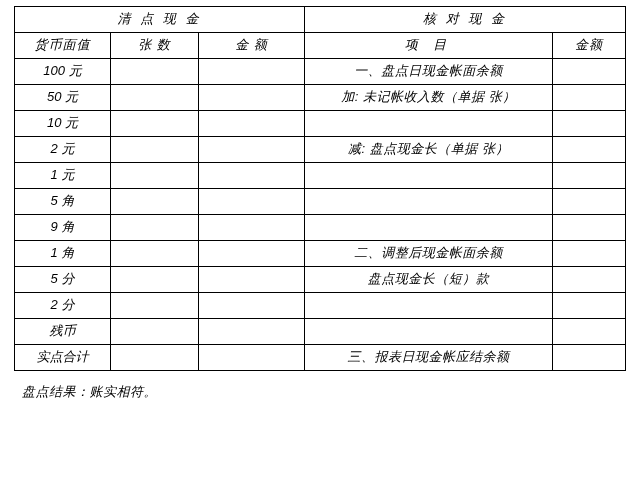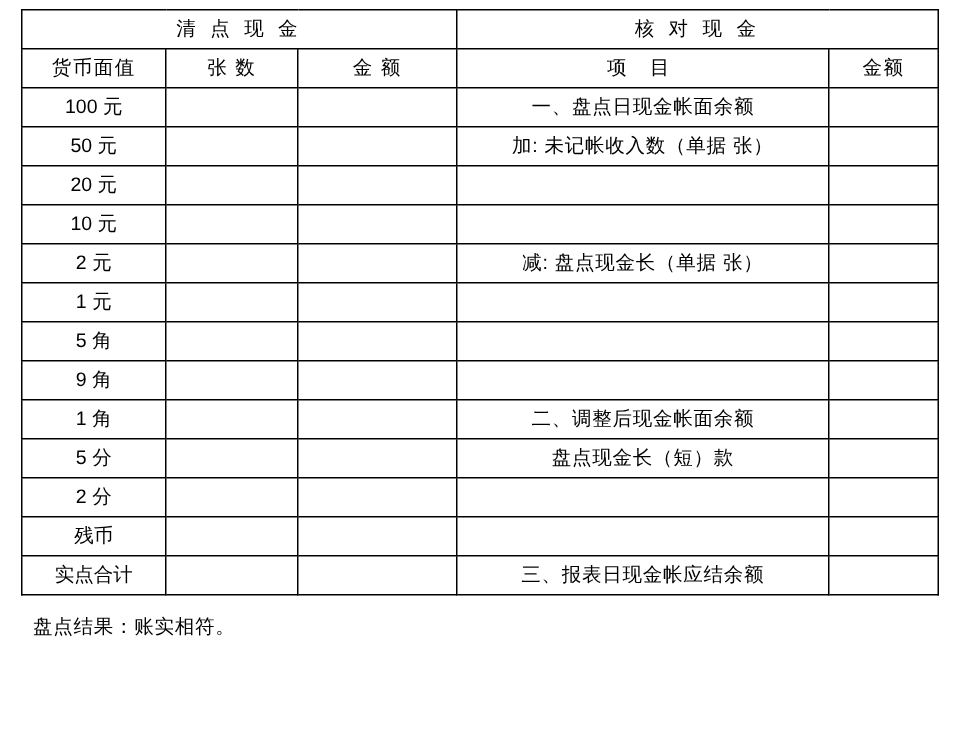--- a/index.html
+++ b/index.html
@@ -13,20 +13,21 @@
     font-family: "Liberation Sans", sans-serif;
     color: #000000;
     overflow: hidden;
   }
   .sheet {
     position: relative;
     width: 639px;
     height: 500px;
     box-sizing: border-box;
     padding: 6px 14px 0 14px;
+    font-style: italic;
   }
   table.cash-table {
     border-collapse: collapse;
     table-layout: fixed;
     width: 611px;
     margin: 0 auto;
   }
   table.cash-table td {
     border: 1px solid #000000;
     height: 25px;
@@ -111,27 +112,20 @@
           <td class="blank"></td>
         </tr>
         <tr>
           <td class="denom">50 元</td>
           <td class="blank"></td>
           <td class="blank"></td>
           <td class="left-pad2">加:  未记帐收入数（单据    张）</td>
           <td class="blank"></td>
         </tr>
         <tr>
-          <td class="denom">20 元</td>
-          <td class="blank"></td>
-          <td class="blank"></td>
-          <td class="left-pad2"></td>
-          <td class="blank"></td>
-        </tr>
-        <tr>
           <td class="denom">10 元</td>
           <td class="blank"></td>
           <td class="blank"></td>
           <td class="left-pad2"></td>
           <td class="blank"></td>
         </tr>
         <tr>
           <td class="denom">2 元</td>
           <td class="blank"></td>
           <td class="blank"></td>

